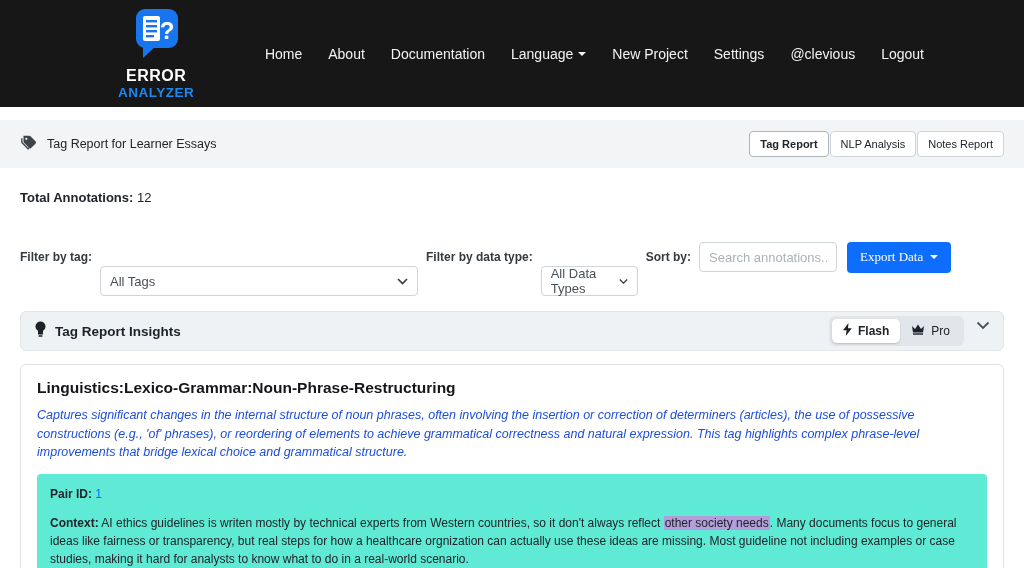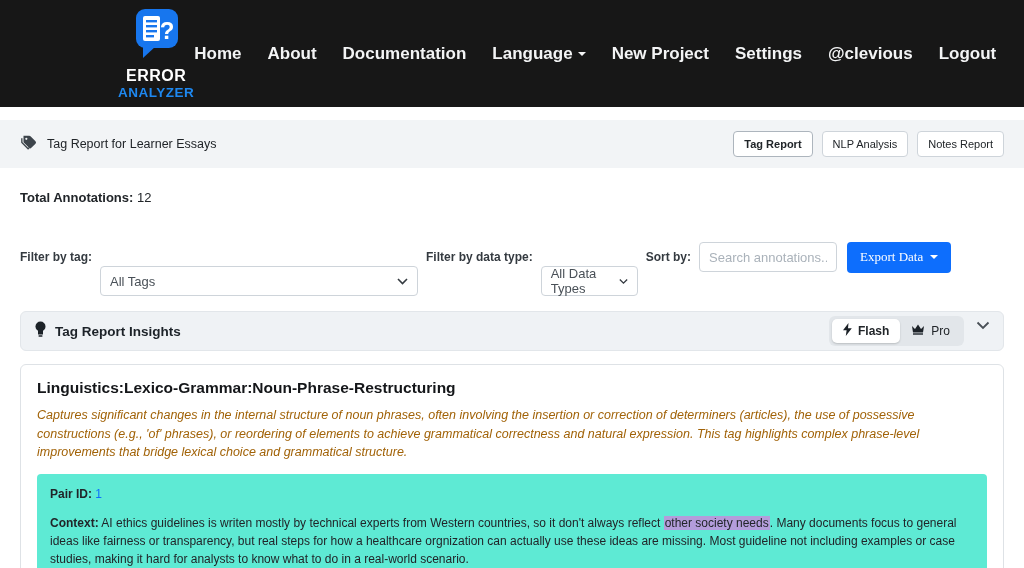--- a/index.html
+++ b/index.html
@@ -6,30 +6,30 @@
   html,body { width:1024px; height:568px; overflow:hidden; background:#fff;
     font-family:"Liberation Sans", sans-serif; color:#212529; }
 
   
   .navbar { height:107px; background:#171717; display:flex; align-items:center;
     justify-content:space-between; padding:0 100px 0 118px; }
   .brand { display:flex; flex-direction:column; align-items:center; cursor:pointer; }
   .brand-line1 { color:#fff; font-weight:bold; font-size:16px; letter-spacing:.5px; margin-top:3px; }
   .brand-line2 { color:#1e88f0; font-weight:bold; font-size:13.5px; letter-spacing:.5px; }
   .nav-links { display:flex; align-items:center; gap:26px; }
-  .nav-links a { color:#f3f4f5; font-size:17px; text-decoration:none; cursor:pointer;
-    display:flex; align-items:center; gap:5px; white-space:nowrap;font-weight:bold; }
+  .nav-links a { color:#f3f4f5; font-size:14px; text-decoration:none; cursor:pointer;
+    display:flex; align-items:center; gap:5px; white-space:nowrap; }
   .caret { width:0; height:0; border-left:4px solid transparent; border-right:4px solid transparent;
     border-top:4px solid #f3f4f5; display:inline-block; }
 
   
   .subheader { margin-top:13px; height:48px; background:#f2f4f6; display:flex;
     align-items:center; justify-content:space-between; padding:0 20px; }
   .subheader-left { display:flex; align-items:center; gap:10px; font-size:12.5px; color:#212529; }
-  .view-buttons { display:flex; gap:9px; }
+  .view-buttons { display:flex; gap:1px; }
   .view-btn { background:#fff; border:1px solid #ced4da; border-radius:4px; padding:6px 10px;
     font-size:11px; color:#212529; cursor:pointer; font-family:inherit; }
   .view-btn.active { font-weight:bold; border-color:#adb5bd; }
 
   
   .stats { margin:22px 20px 0 20px; font-size:13px; }
   .stat-line { margin-bottom:13px; }
   .stat-line b { font-weight:bold; }
 
   
@@ -56,21 +56,21 @@
   .insights-left { display:flex; align-items:center; gap:8px; font-size:13.5px; font-weight:bold; color:#1c2228; }
   .insights-right { display:flex; gap:12px; }
   .seg { background:#e2e6ea; border-radius:6px; padding:3px; display:flex; }
   .seg-btn { display:flex; align-items:center; gap:6px; padding:4px 11px; font-size:12px;
     border-radius:5px; color:#212529; cursor:pointer; border:none; background:transparent; font-family:inherit; }
   .seg-btn.active { background:#fff; font-weight:bold; box-shadow:0 1px 2px rgba(0,0,0,.18); }
 
   
   .card { margin:13px 20px 0 20px; border:1px solid #dee2e6; border-radius:6px; padding:14px 16px 16px 16px; }
   .card-title { font-size:15.5px; font-weight:bold; color:#141619; margin-bottom:9px; }
-  .card-desc { font-size:12.5px; font-style:italic; color:#a16207; line-height:1.48; margin-bottom:12px; }
+  .card-desc { font-size:12.5px; font-style:italic; color:#1d4ed8; line-height:1.48; margin-bottom:12px; }
   .context-box { background:#5eead4; border-radius:4px; padding:11px 13px 6px 13px;
     font-size:12px; line-height:1.5; }
   .pair-line { margin-bottom:11px; }
   .pair-line b { font-weight:bold; }
   .pair-value { color:#0d6efd; }
   .context-text b { font-weight:bold; }
   .hl { background:#b39ddb; padding:0 1px; }
 </style>
 </head>
 <body>

